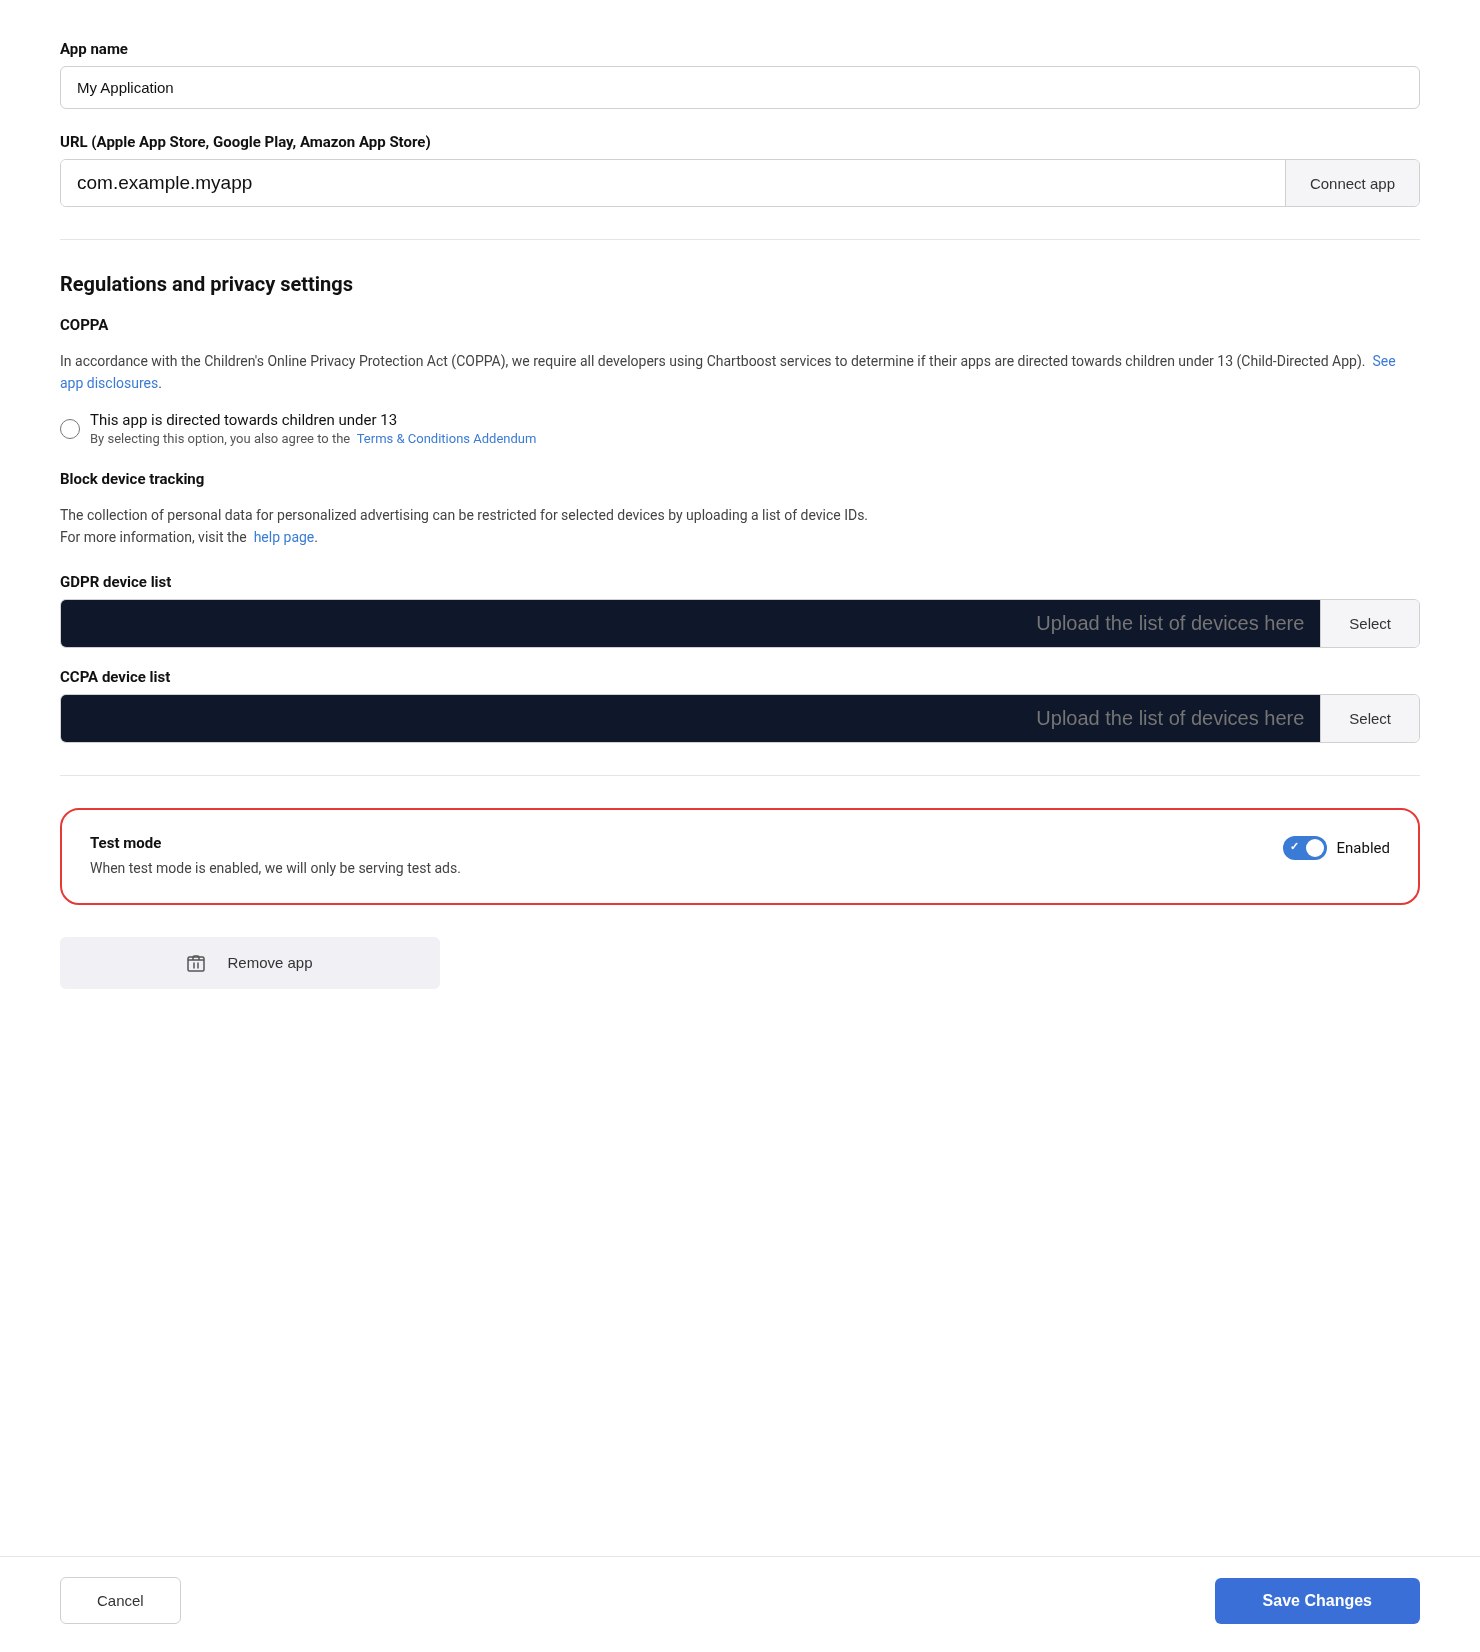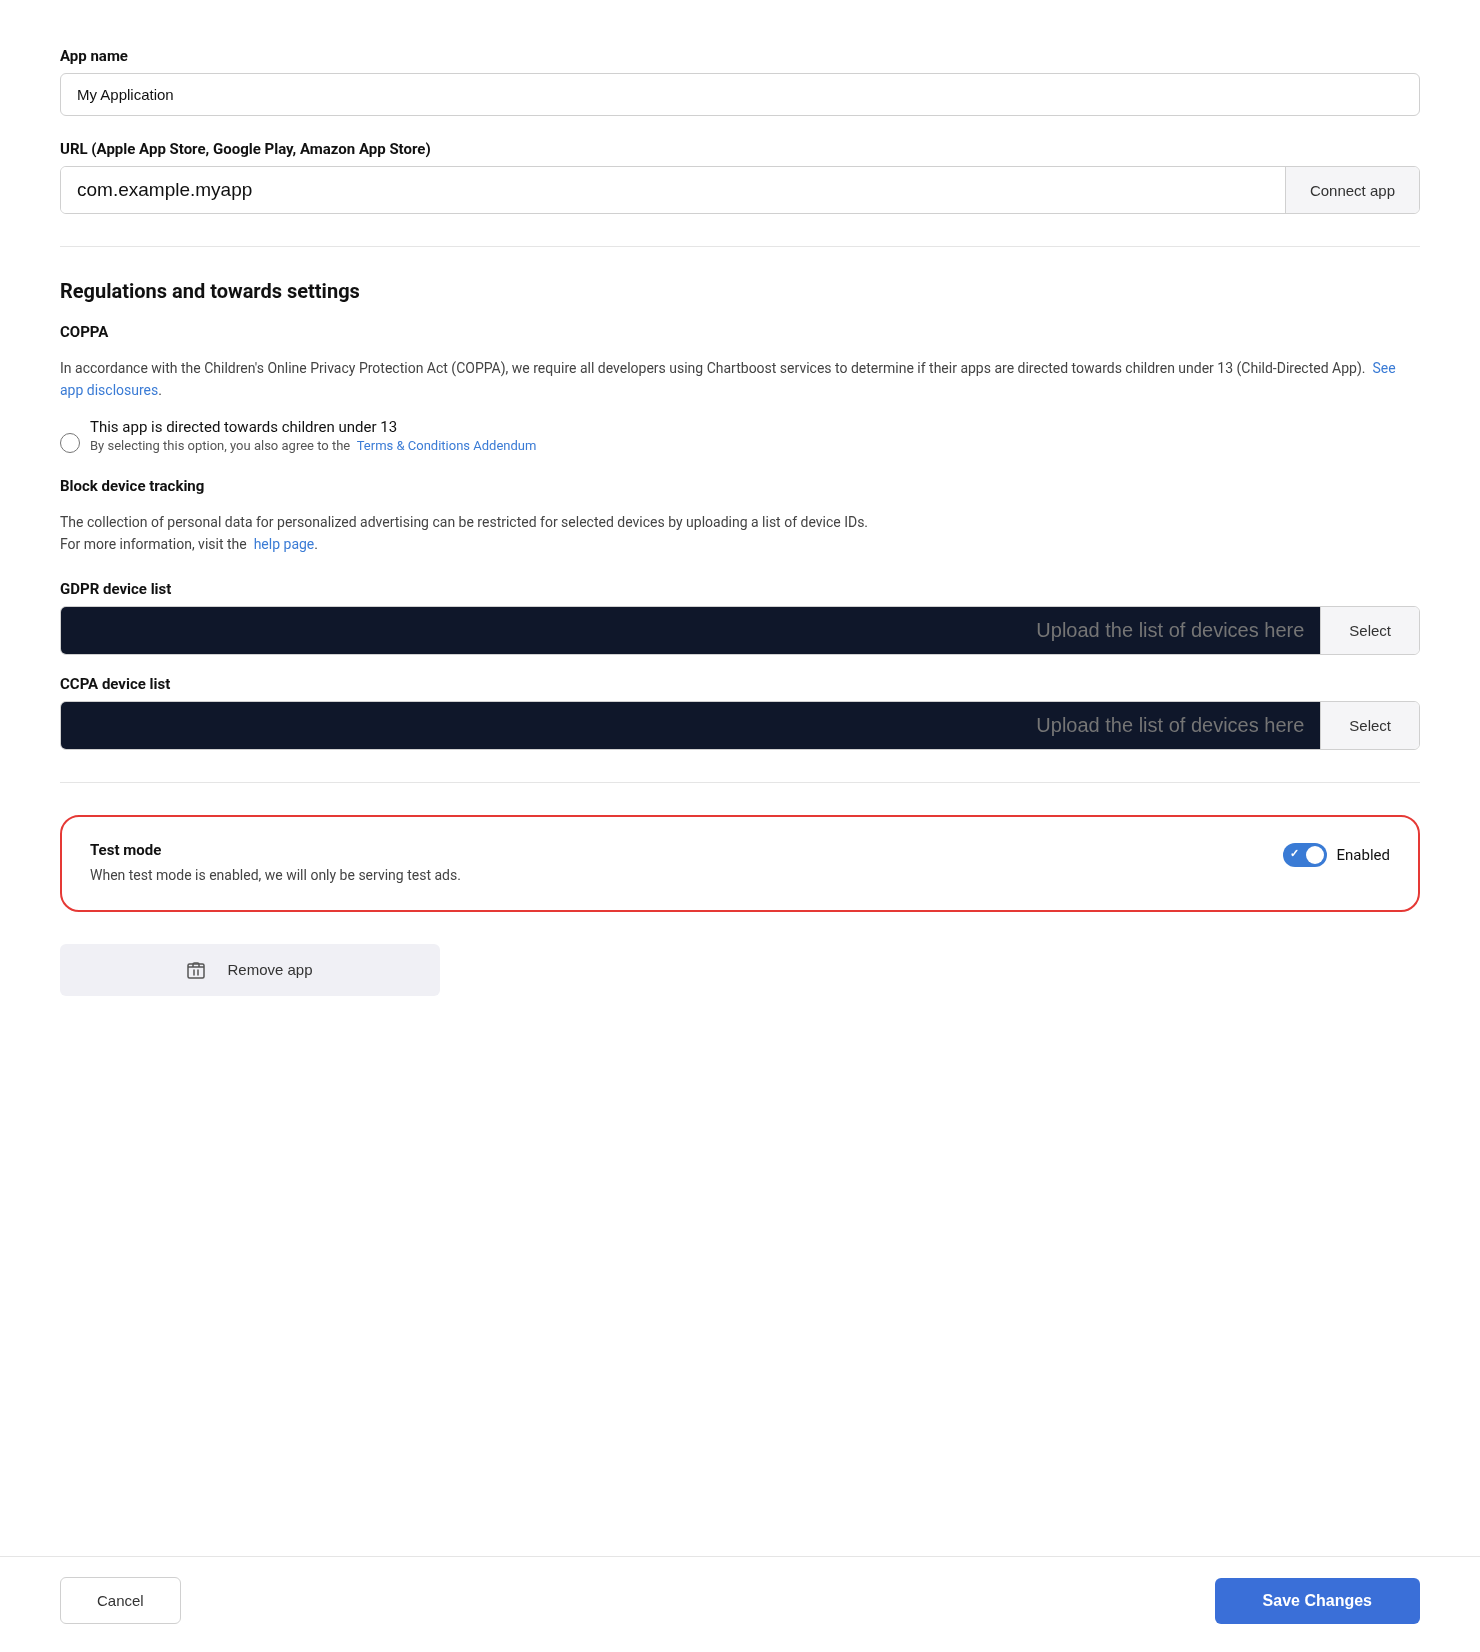--- a/index.html
+++ b/index.html
@@ -17,21 +17,20 @@
     }
     .form-group {
       margin-bottom: 24px;
     }
     .form-label {
       font-weight: 700;
       font-size: 15px;
       margin-bottom: 8px;
       display: block;
       color: #111;
-      margin-top: 7px;
     }
     .form-input {
       width: 100%;
       border: 1.5px solid #d0d0d0;
       border-radius: 6px;
       padding: 12px 16px;
       font-size: 15px;
       color: #111;
       outline: none;
     }
@@ -89,21 +88,21 @@
       text-decoration: none;
     }
     .radio-group {
       display: flex;
       flex-direction: column;
       gap: 12px;
       margin-bottom: 24px;
     }
     .radio-item {
       display: flex;
-      align-items: flex-end;
+      align-items: center;
       gap: 10px;
     }
     .radio-input {
       width: 20px;
       height: 20px;
       margin-top: 1px;
       flex-shrink: 0;
       accent-color: #3a7bd5;
       cursor: pointer;
     }
@@ -312,21 +311,21 @@
     <label class="form-label">URL (Apple App Store, Google Play, Amazon App Store)</label>
     <div class="url-group">
       <input class="url-input" type="text" value="com.example.myapp" style="">
       <button class="connect-btn">Connect app</button>
     </div>
   </div>
 
   <hr class="divider">
 
   <div>
-    <h2 class="section-title">Regulations and towards settings</h2>
+    <h2 class="section-title">Regulations and privacy settings</h2>
 
     <div class="form-group">
       <div class="subsection-title">COPPA</div>
       <p class="description-text">
         <span>In accordance with the Children's Online Privacy Protection Act (COPPA), we require all developers using Chartboost services to determine if their apps are directed towards children under 13 (Child-Directed App).</span>
         &nbsp;<a href="#" class="link">See app disclosures</a>.
       </p>
       <div class="radio-group">
         <div class="radio-item">
           <input type="radio" name="coppa" class="radio-input" style="">

